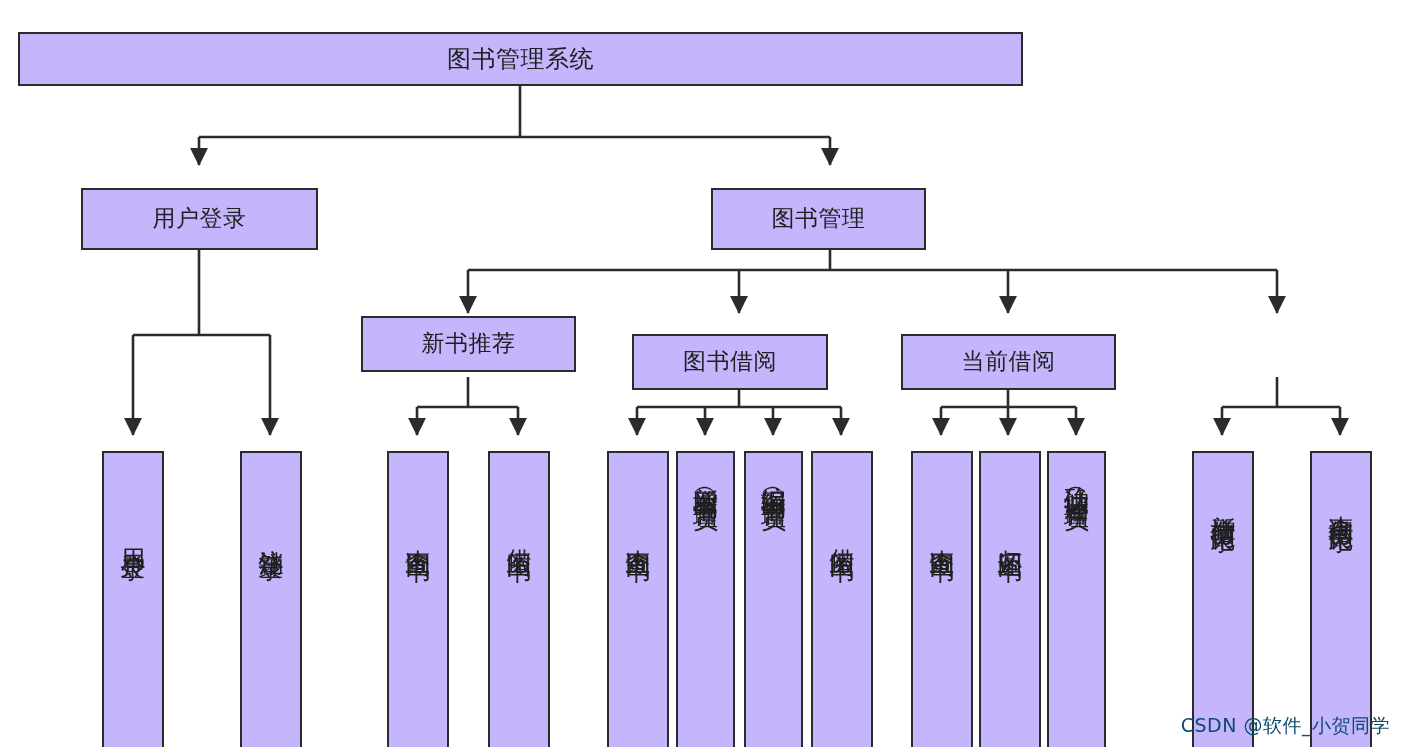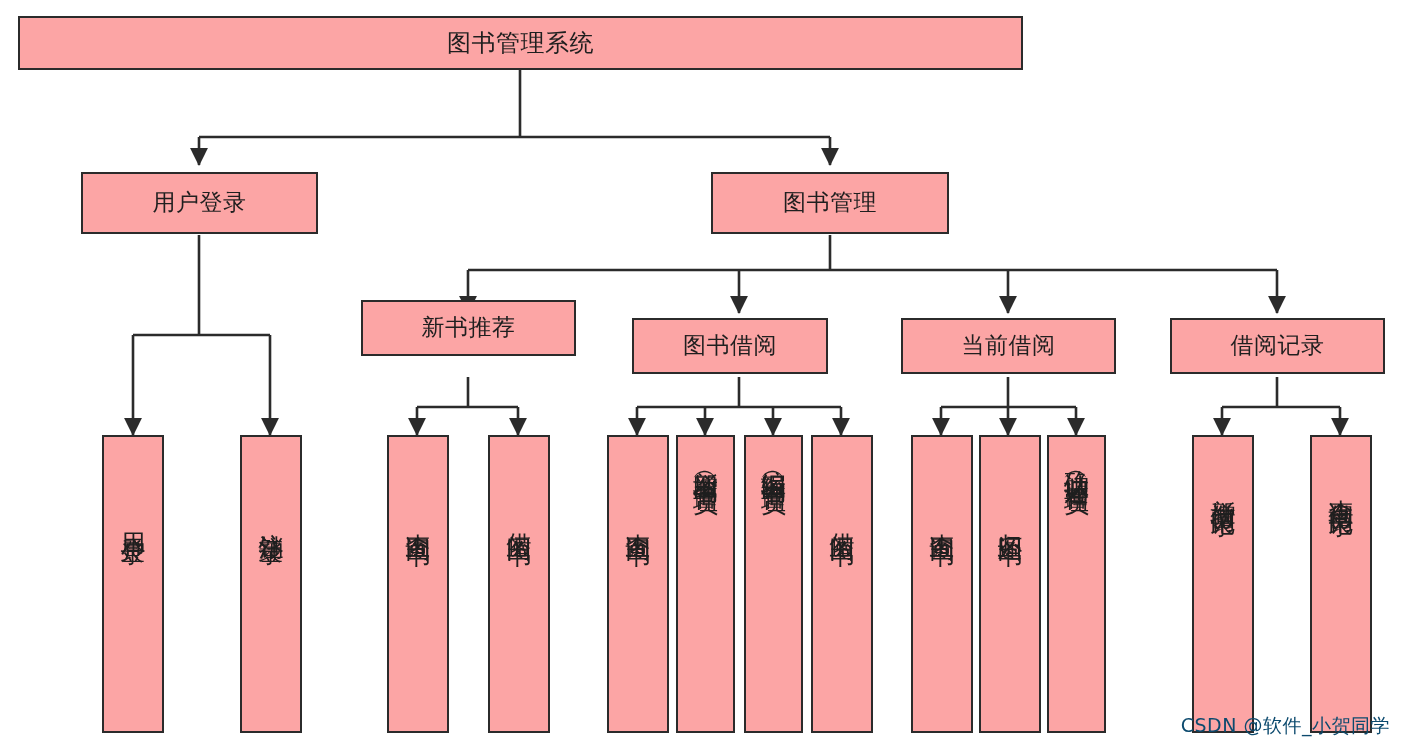--- a/index.html
+++ b/index.html
@@ -21,27 +21,28 @@
   #svg-layer {
     position: absolute;
     left: 0;
     top: 0;
     width: 1405px;
     height: 747px;
   }
   .node {
     position: absolute;
     box-sizing: border-box;
-    background: #fca5a5;
+    background: #c4b5fd;
     border: 2px solid #2b2b2b;
     display: flex;
     align-items: center;
     justify-content: center;
     color: #1f1f1f;
     z-index: 3;
+    margin-top: 16px;
   }
   .node .label {
     display: block;
     text-align: center;
     line-height: 1.28;
     letter-spacing: 0.5px;
   }
   .node.horiz .label {
     writing-mode: horizontal-tb;
     font-size: 23px;
@@ -124,35 +125,32 @@
     </g>
   </svg>
 
   <div class="node horiz root" style="left:18px; top:16px; width:1005px; height:54px;">
     <span class="label">图书管理系统</span>
   </div>
 
   <div class="node horiz" style="left:81px; top:172px; width:237px; height:62px;">
     <span class="label">用户登录</span>
   </div>
-  <div class="node horiz" style="left:711px; top:172px; width:238px; height:62px;">
+  <div class="node horiz" style="left:711px; top:172px; width:215px; height:62px;">
     <span class="label">图书管理</span>
   </div>
 
   <div class="node horiz" style="left:361px; top:300px; width:215px; height:56px;">
     <span class="label">新书推荐</span>
   </div>
   <div class="node horiz" style="left:632px; top:318px; width:196px; height:56px;">
     <span class="label">图书借阅</span>
   </div>
   <div class="node horiz" style="left:901px; top:318px; width:215px; height:56px;">
     <span class="label">当前借阅</span>
-  </div>
-  <div class="node horiz" style="left:1170px; top:318px; width:215px; height:56px;">
-    <span class="label">借阅记录</span>
   </div>
 
   <div class="node vert" style="left:102px; top:435px; width:62px; height:298px; padding-top:76px;">
     <span class="label">用户登录</span>
   </div>
   <div class="node vert" style="left:240px; top:435px; width:62px; height:298px; padding-top:76px;">
     <span class="label">注销登录</span>
   </div>
 
   <div class="node vert" style="left:387px; top:435px; width:62px; height:298px; padding-top:76px;">

